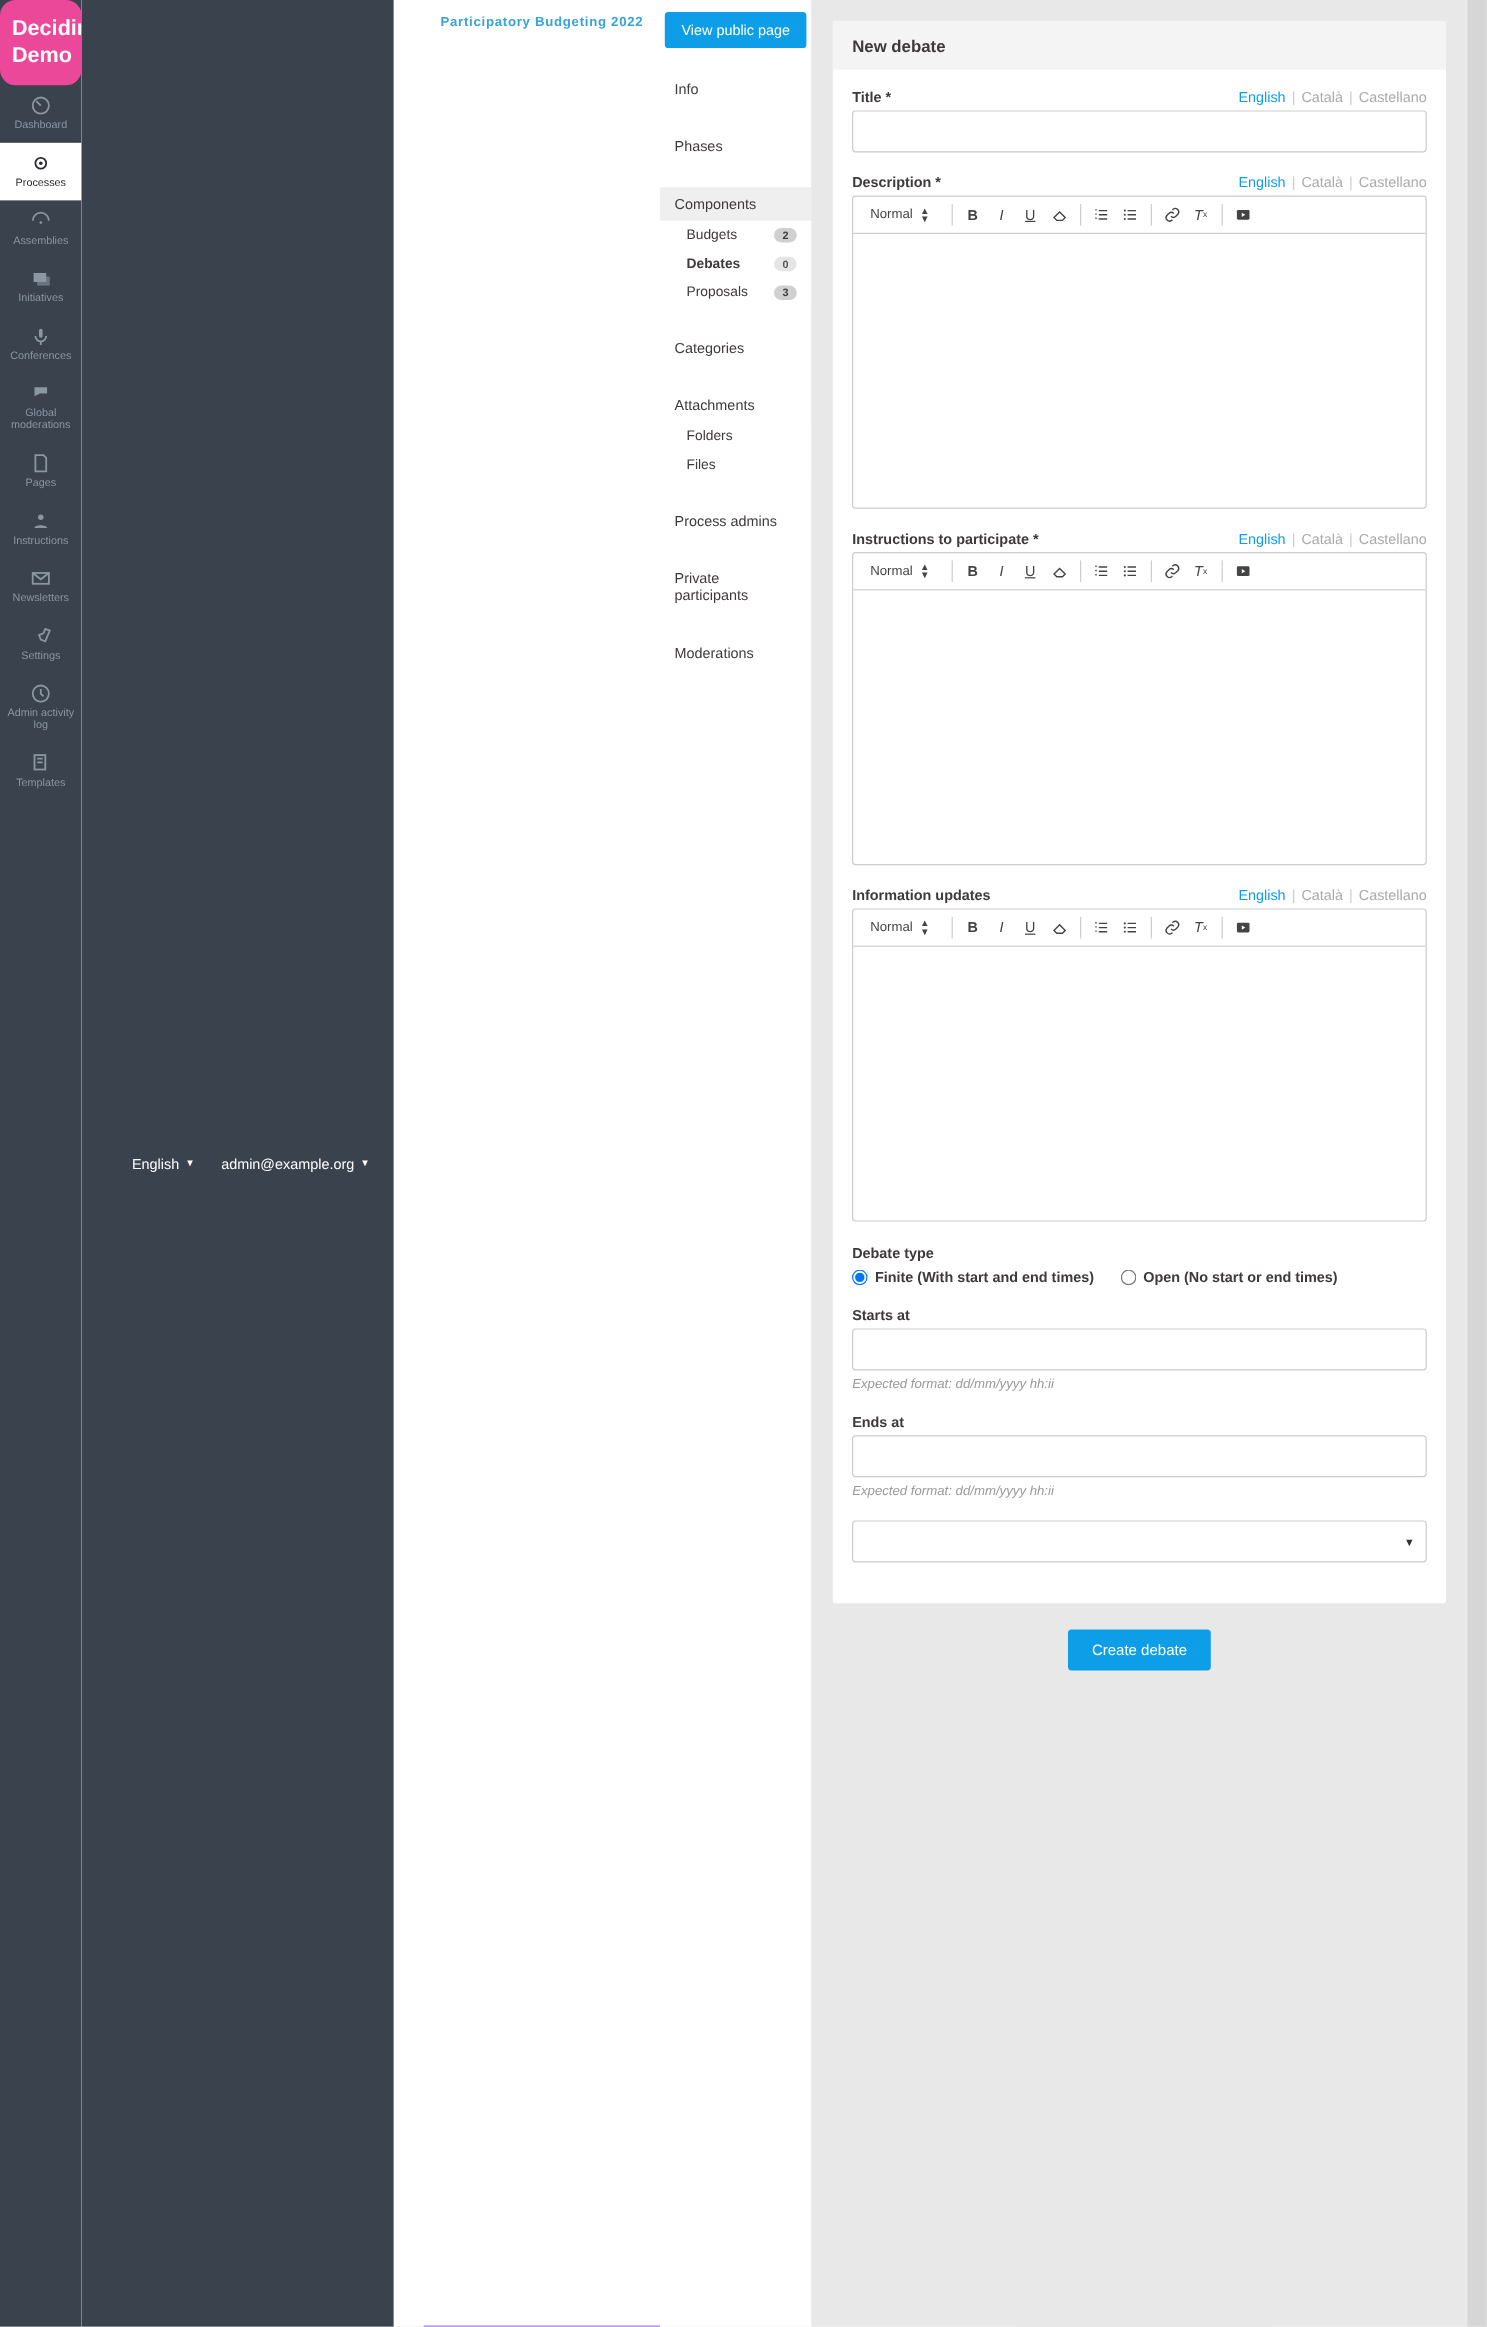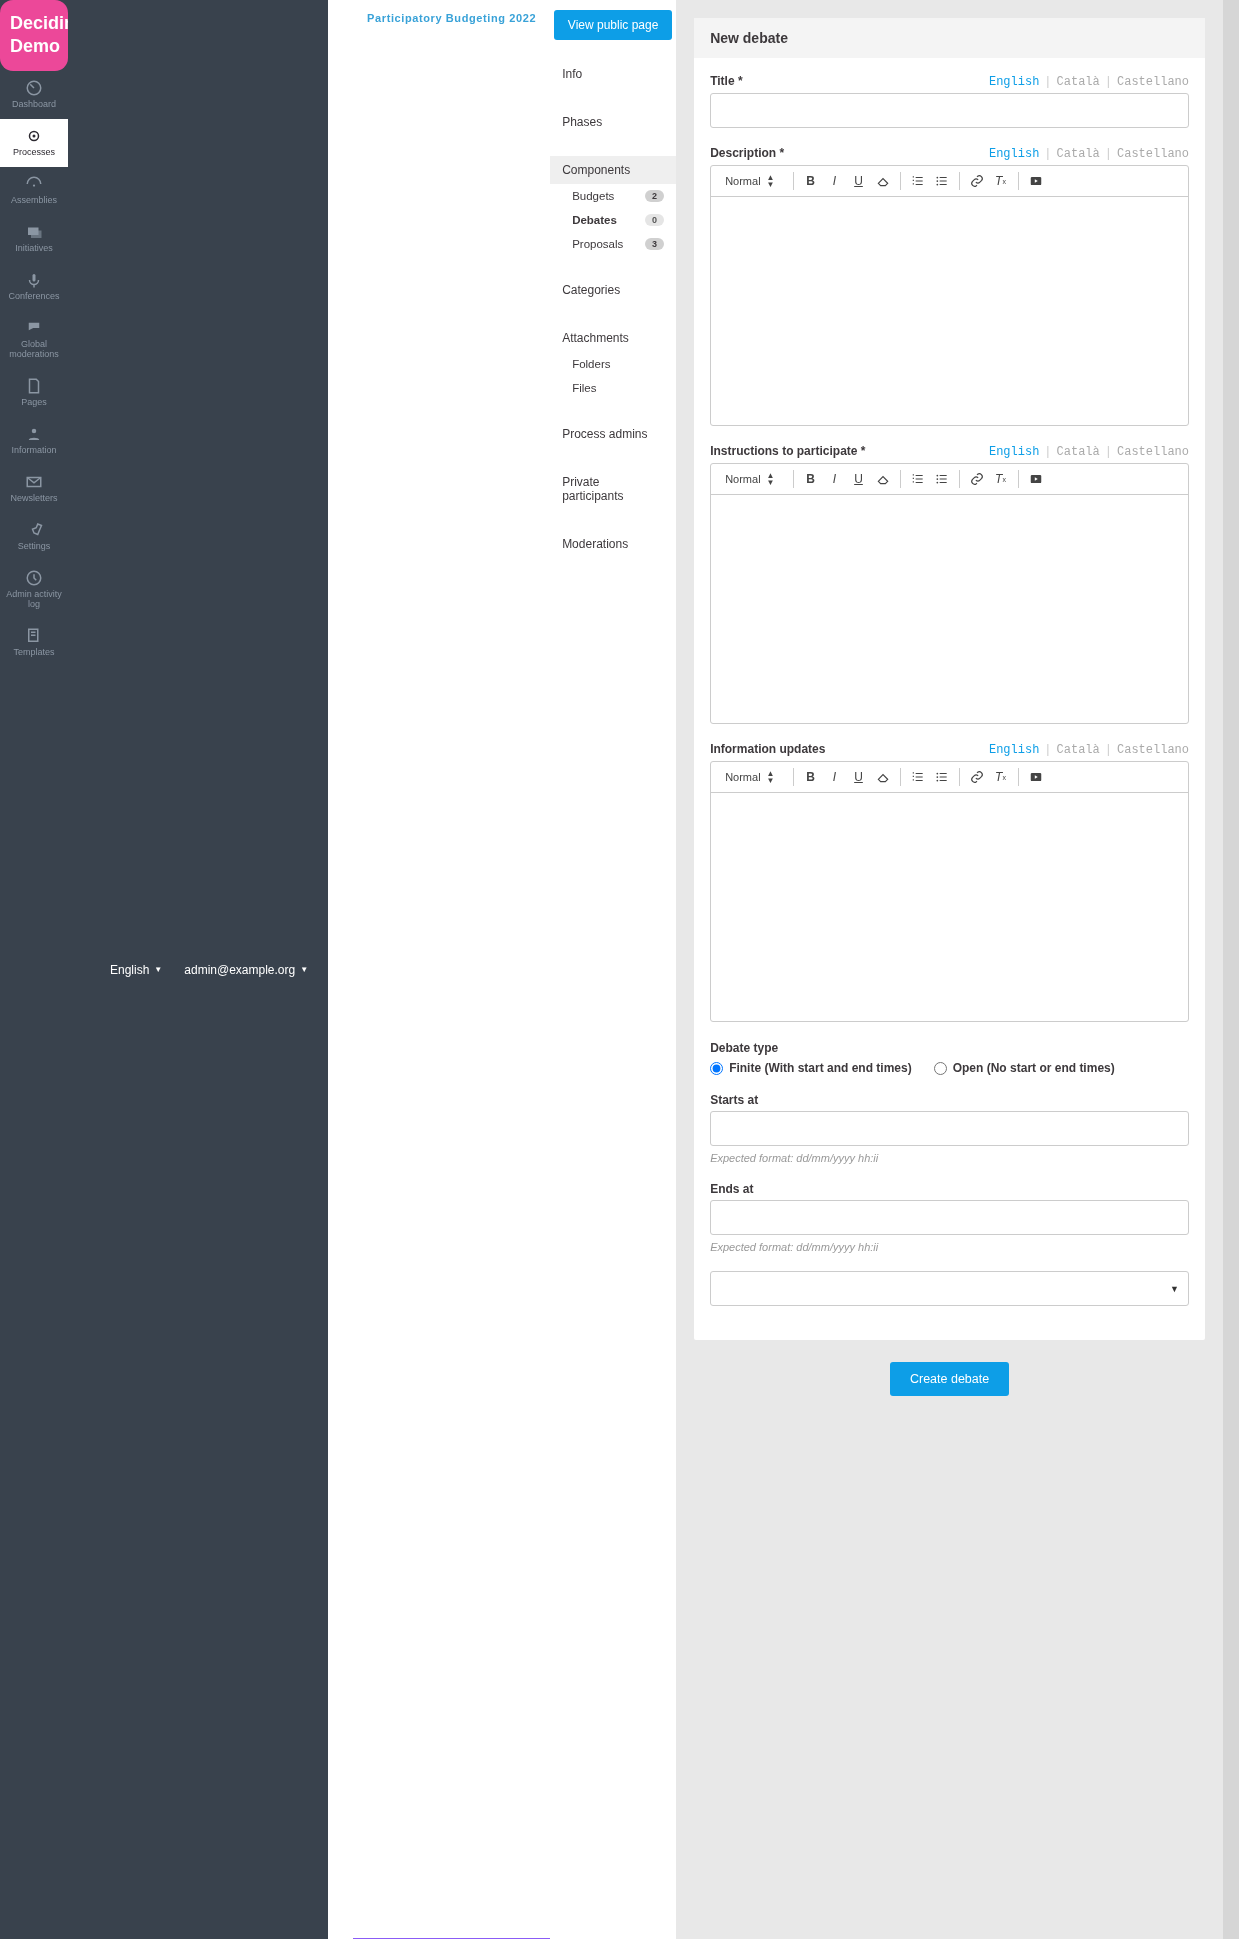--- a/index.html
+++ b/index.html
@@ -28,21 +28,21 @@
 .sec-sub li.active { font-weight: 700; }
 .badge { background: #d0d0d0; color: #3d393c; border-radius: 8px; font-size: 9px; padding: 1px 7px; font-weight: 700; min-width: 18px; text-align: center; }
 .badge.zero { background: #e5e5e5; color: #555; }
 .page-body { flex: 1; padding: 18px; min-width: 0; }
 .card { background: #fff; border-radius: 2px; margin-bottom: 22px; }
 .card-header { background: #f4f4f4; padding: 12px 16px; font-size: 14px; font-weight: 600; color: #3d393c; }
 .card-body { padding: 16px; }
 .form-group { margin-bottom: 18px; }
 .label-row { display: flex; justify-content: space-between; align-items: baseline; margin-bottom: 4px; }
 .label-row label { font-size: 12px; font-weight: 700; color: #3d393c; }
-.lang-tabs { font-size: 12px; font-family: Liberation Mono, monospace; }
+.lang-tabs { font-size: 12px; }
 .lang-tabs span { color: #aaa; cursor: pointer; }
 .lang-tabs span.active { color: #0d9ee7; }
 .lang-tabs .sep { color: #ccc; margin: 0 5px; }
 .text-input { width: 100%; border: 1px solid #ccc; border-radius: 3px; padding: 9px 10px; font-size: 13px; }
 .editor { border: 1px solid #ccc; border-radius: 3px; }
 .toolbar { display: flex; align-items: center; border-bottom: 1px solid #ccc; padding: 4px 8px; gap: 2px; }
 .toolbar .fmt-select { font-size: 11px; color: #444; padding: 2px 6px; display: flex; align-items: center; border: none; background: none; margin-right: 6px; }
 .toolbar .fmt-select .arrows { font-size: 8px; margin-left: 6px; line-height: 7px; }
 .toolbar .tbtn { width: 22px; height: 22px; display: inline-flex; align-items: center; justify-content: center; font-size: 12px; color: #444; cursor: pointer; }
 .toolbar .tsep { width: 1px; height: 18px; background: #ccc; margin: 0 4px; }
@@ -87,21 +87,21 @@
             </svg></span><span>Conferences</span></li>
         <li><span class="icon"><svg viewBox="0 0 24 24" width="18" height="18">
               <path d="M5 5v10l6-3h8V5z"></path>
             </svg></span><span>Global moderations</span></li>
         <li><span class="icon"><svg viewBox="0 0 24 24" width="18" height="18">
               <path d="M6 3h9l3 3v15H6z" fill="none" stroke="currentColor" stroke-width="2"></path>
             </svg></span><span>Pages</span></li>
         <li><span class="icon"><svg viewBox="0 0 24 24" width="18" height="18">
               <circle cx="12" cy="8" r="3"></circle>
               <path d="M5 20c0-4 14-4 14 0"></path>
-            </svg></span><span>Information</span></li>
+            </svg></span><span>Instructions</span></li>
         <li><span class="icon"><svg viewBox="0 0 24 24" width="18" height="18">
               <rect x="3" y="6" width="18" height="12" fill="none" stroke="currentColor" stroke-width="2"></rect>
               <path d="M3 6l9 7 9-7" fill="none" stroke="currentColor" stroke-width="2"></path>
             </svg></span><span>Newsletters</span></li>
         <li><span class="icon"><svg viewBox="0 0 24 24" width="18" height="18">
               <path d="M19 13l-2 5-5-2-2-5 5-2 2-5 5 2z" fill="none" stroke="currentColor" stroke-width="2"></path>
             </svg></span><span>Settings</span></li>
         <li><span class="icon"><svg viewBox="0 0 24 24" width="18" height="18">
               <circle cx="12" cy="12" r="9" fill="none" stroke="currentColor" stroke-width="2"></circle>
               <path d="M12 7v5l3 3" stroke="currentColor" stroke-width="2" fill="none"></path>

